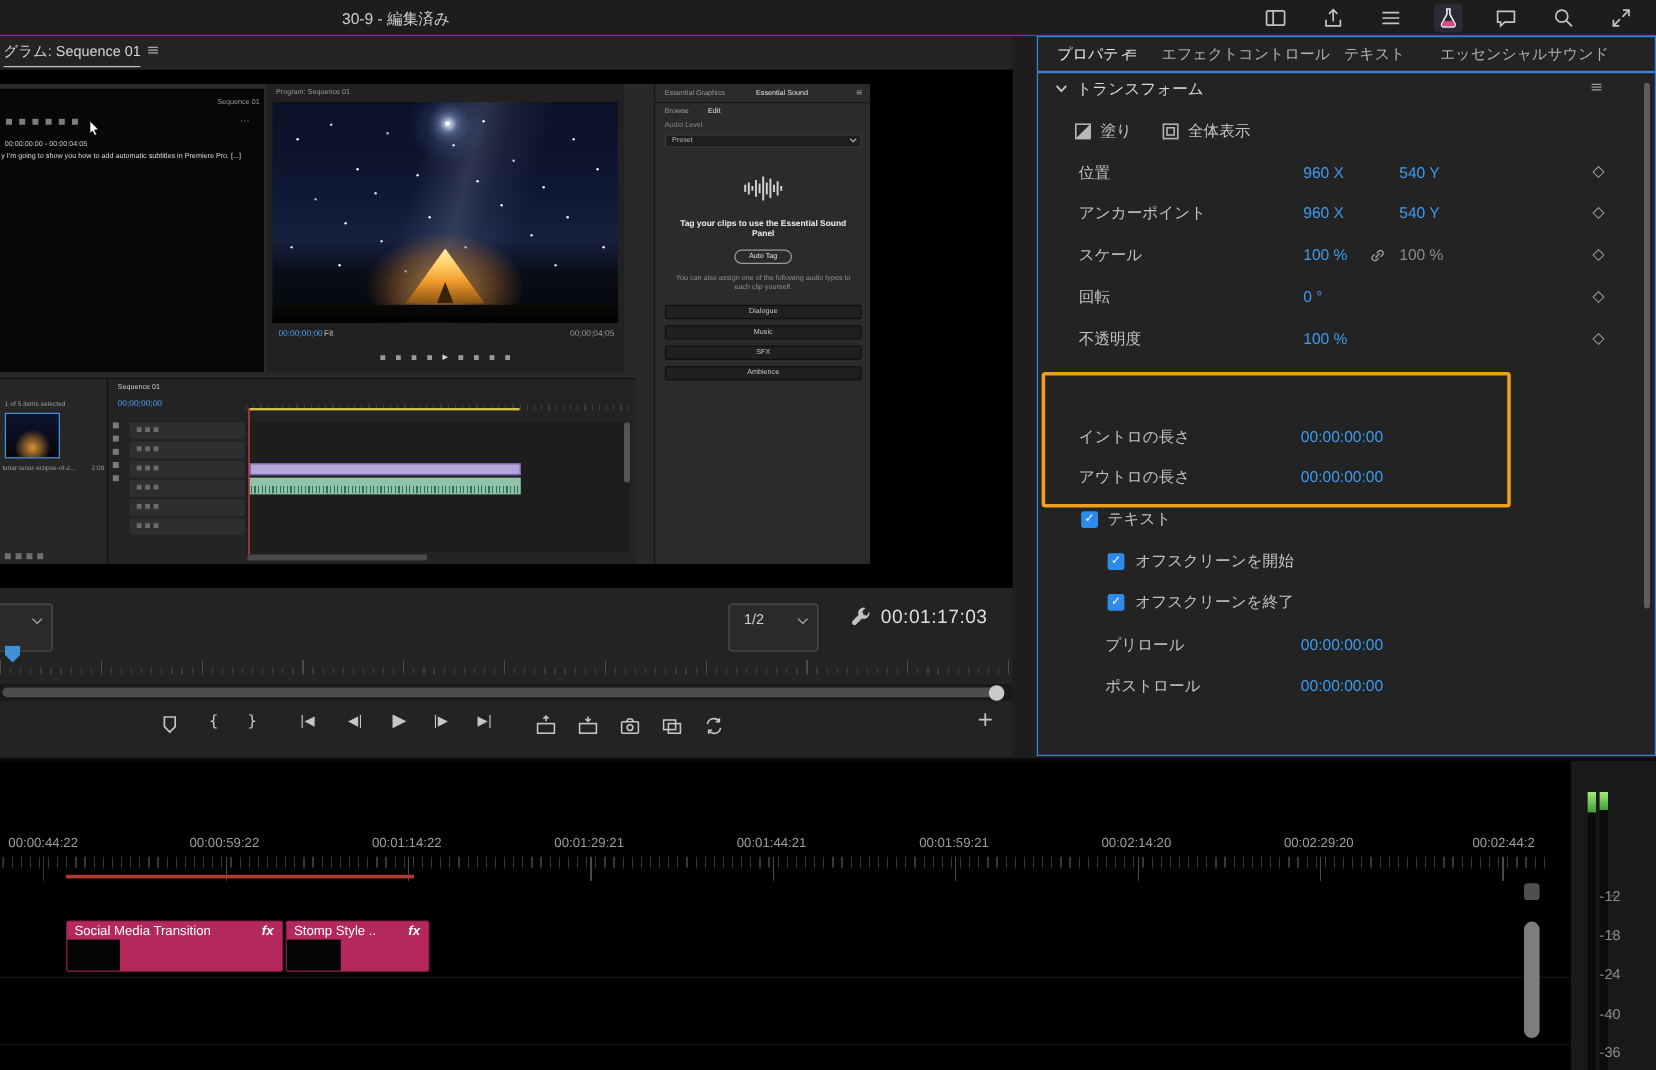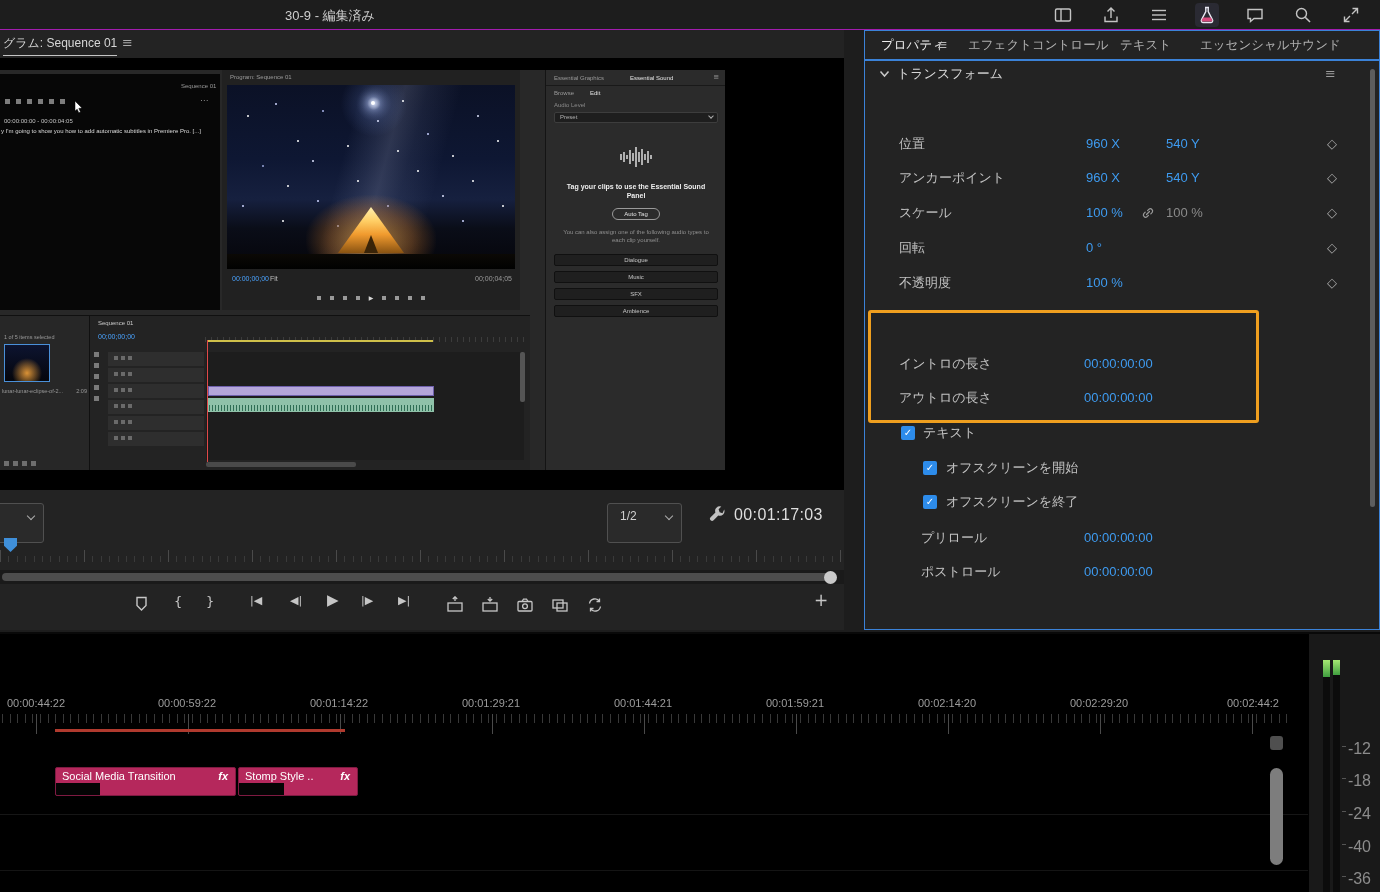--- a/index.html
+++ b/index.html
@@ -40,25 +40,25 @@
   .pval{position:absolute;font-size:13px;color:#3e9bf0;white-space:nowrap}
   .pval.gray{color:#8a8a8a}
   .diamond{position:absolute;left:462px;top:0;font-size:13px;color:#ababab}
   .phead{position:absolute;left:32px;font-size:13px;color:#d8d8d8;white-space:nowrap}
   .checkbox{position:absolute;width:14px;height:14px;background:#2d8ceb;border-radius:2px;color:#fff;font-size:10px;line-height:14px;text-align:center}
   .cblabel{position:absolute;font-size:13px;color:#c2c2c2;white-space:nowrap}
   .orange-box{left:3px;top:279px;width:391px;height:113px;border:3px solid #ef9f1f;border-radius:3px;pointer-events:none}
   
   .bottom{left:0;top:632px;width:1380px;height:260px;background:#000000;border-top:2px solid #090909}
   .tl-label{position:absolute;top:63px;transform:translateX(-50%);font-size:11px;color:#9c9c9c;white-space:nowrap}
-  .clip{position:absolute;top:133px;height:29px;background:#b5285c;border:1px solid #7f1a42;border-radius:2px;overflow:hidden}
+  .clip{position:absolute;top:133px;height:43px;background:#b5285c;border:1px solid #7f1a42;border-radius:2px;overflow:hidden}
   .clip-name{position:absolute;left:6px;top:2px;font-size:11px;color:#fff;white-space:nowrap}
   .clip-fx{position:absolute;right:7px;top:2px;font-size:11px;font-style:italic;font-weight:bold;color:#fff}
   .clip-black{position:absolute;left:0;top:15px;width:44px;bottom:0;background:#040404}
-  .mlabel{position:absolute;left:36px;width:26px;text-align:right;font-size:16px;color:#8c8c8c}
+  .mlabel{position:absolute;left:24px;width:26px;text-align:left;font-size:12px;color:#8c8c8c}
   .mtick{position:absolute;left:33px;width:4px;height:1px;background:#555}
 </style>
 </head>
 <body>
 
 <div class="app">
 
   <div class="abs titlebar">
     <div class="abs doc-title">30-9 - 編集済み</div>
     <div class="abs tb-icons">
@@ -337,20 +337,32 @@
     <div class="abs props-line"></div>
 
     <div class="prow" style="top:31px">
       <svg class="abs" style="left:14px;top:8px" width="11" height="8" viewBox="0 0 11 8">
           <path d="M1.5 1.5 L5.5 6 L9.5 1.5" fill="none" stroke="#c8c8c8" stroke-width="1.5"></path>
         </svg>
       <span class="phead">トランスフォーム</span>
       <span class="abs g" style="left:460px;top:0;font-size:13px;color:#9c9c9c">≡</span>
     </div>
 
+    <div class="prow" style="top:66px">
+      <svg class="abs" style="left:30px;top:5px" width="15" height="15" viewBox="0 0 15 15">
+          <rect x="1.5" y="1.5" width="12" height="12" fill="none" stroke="#b8b8b8" stroke-width="1.3"></rect>
+          <path d="M1.5 13.5 L13.5 1.5 V13.5 Z" fill="#b8b8b8"></path>
+        </svg>
+      <span class="plabel" style="left:52px">塗り</span>
+      <svg class="abs" style="left:103px;top:5px" width="15" height="15" viewBox="0 0 15 15" fill="none" stroke="#b8b8b8" stroke-width="1.3">
+          <rect x="1.5" y="1.5" width="12" height="12"></rect>
+          <rect x="4.5" y="4.5" width="6" height="6"></rect>
+        </svg>
+      <span class="plabel" style="left:125px">全体表示</span>
+    </div>
 
     <div class="prow" style="top:101px">
       <span class="plabel">位置</span>
       <span class="pval" style="left:221px">960 X</span>
       <span class="pval" style="left:301px">540 Y</span>
       <span class="diamond g">◇</span>
     </div>
     <div class="prow" style="top:135px">
       <span class="plabel">アンカーポイント</span>
       <span class="pval" style="left:221px">960 X</span>

